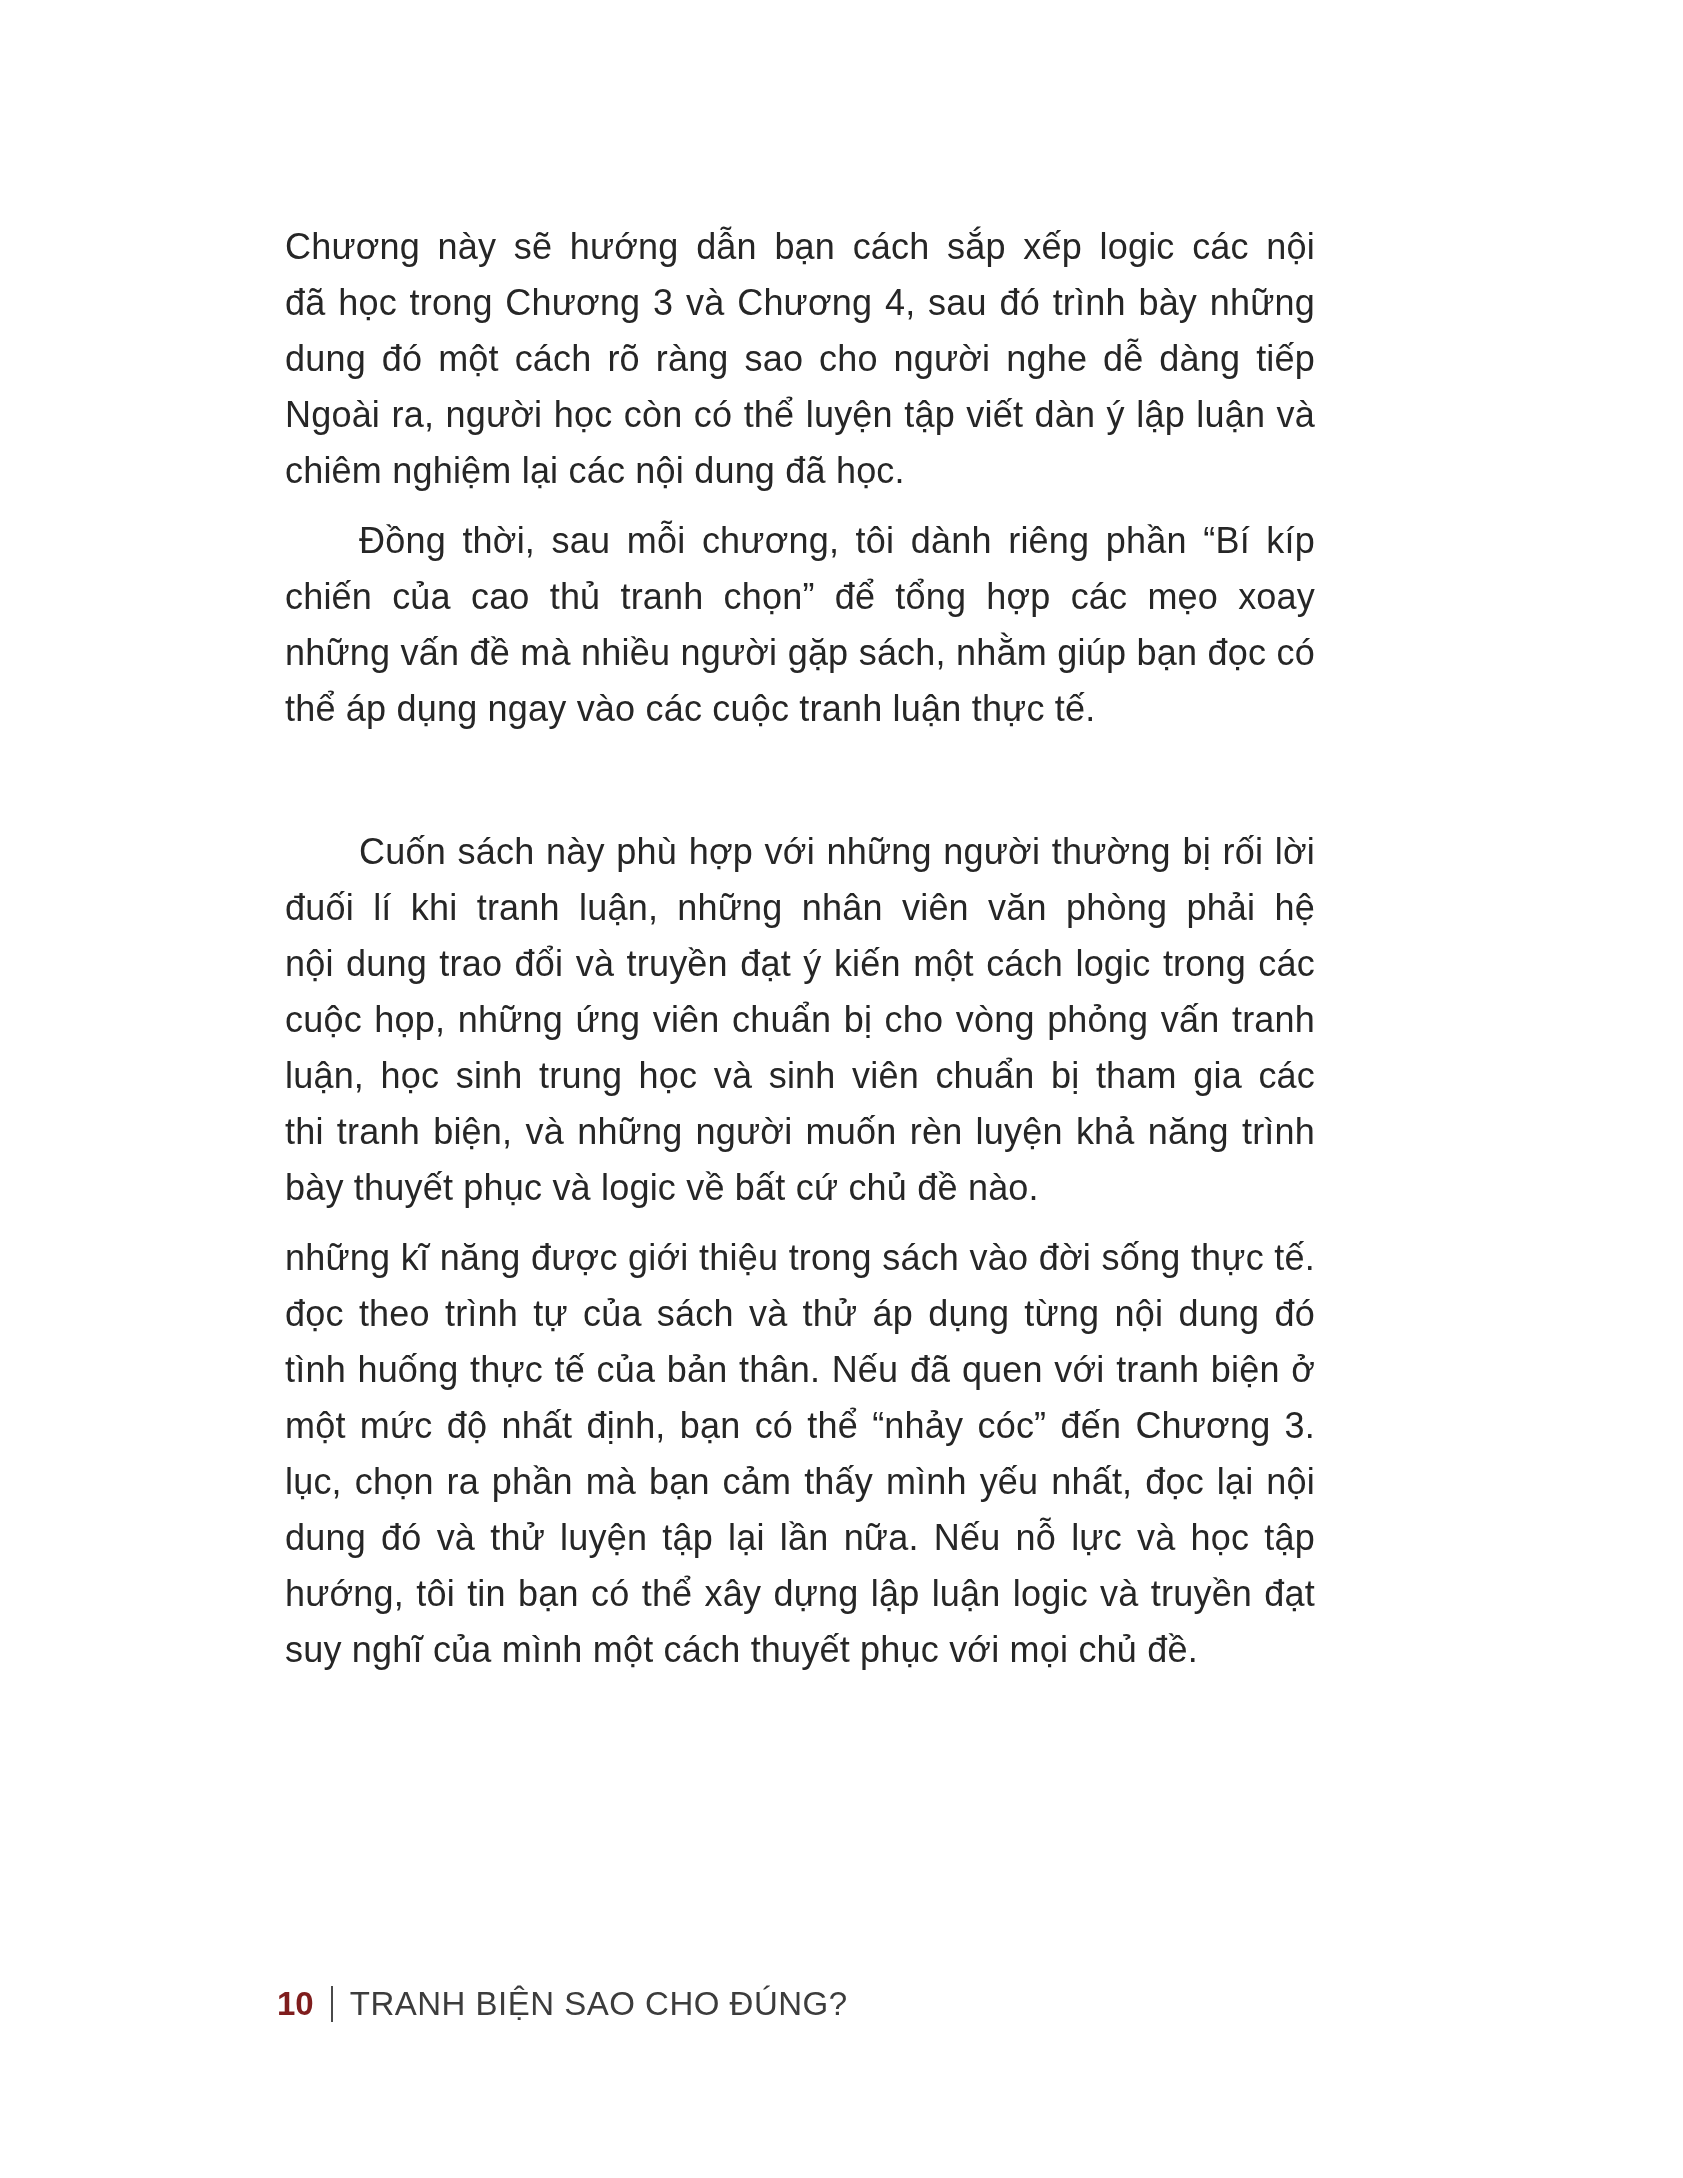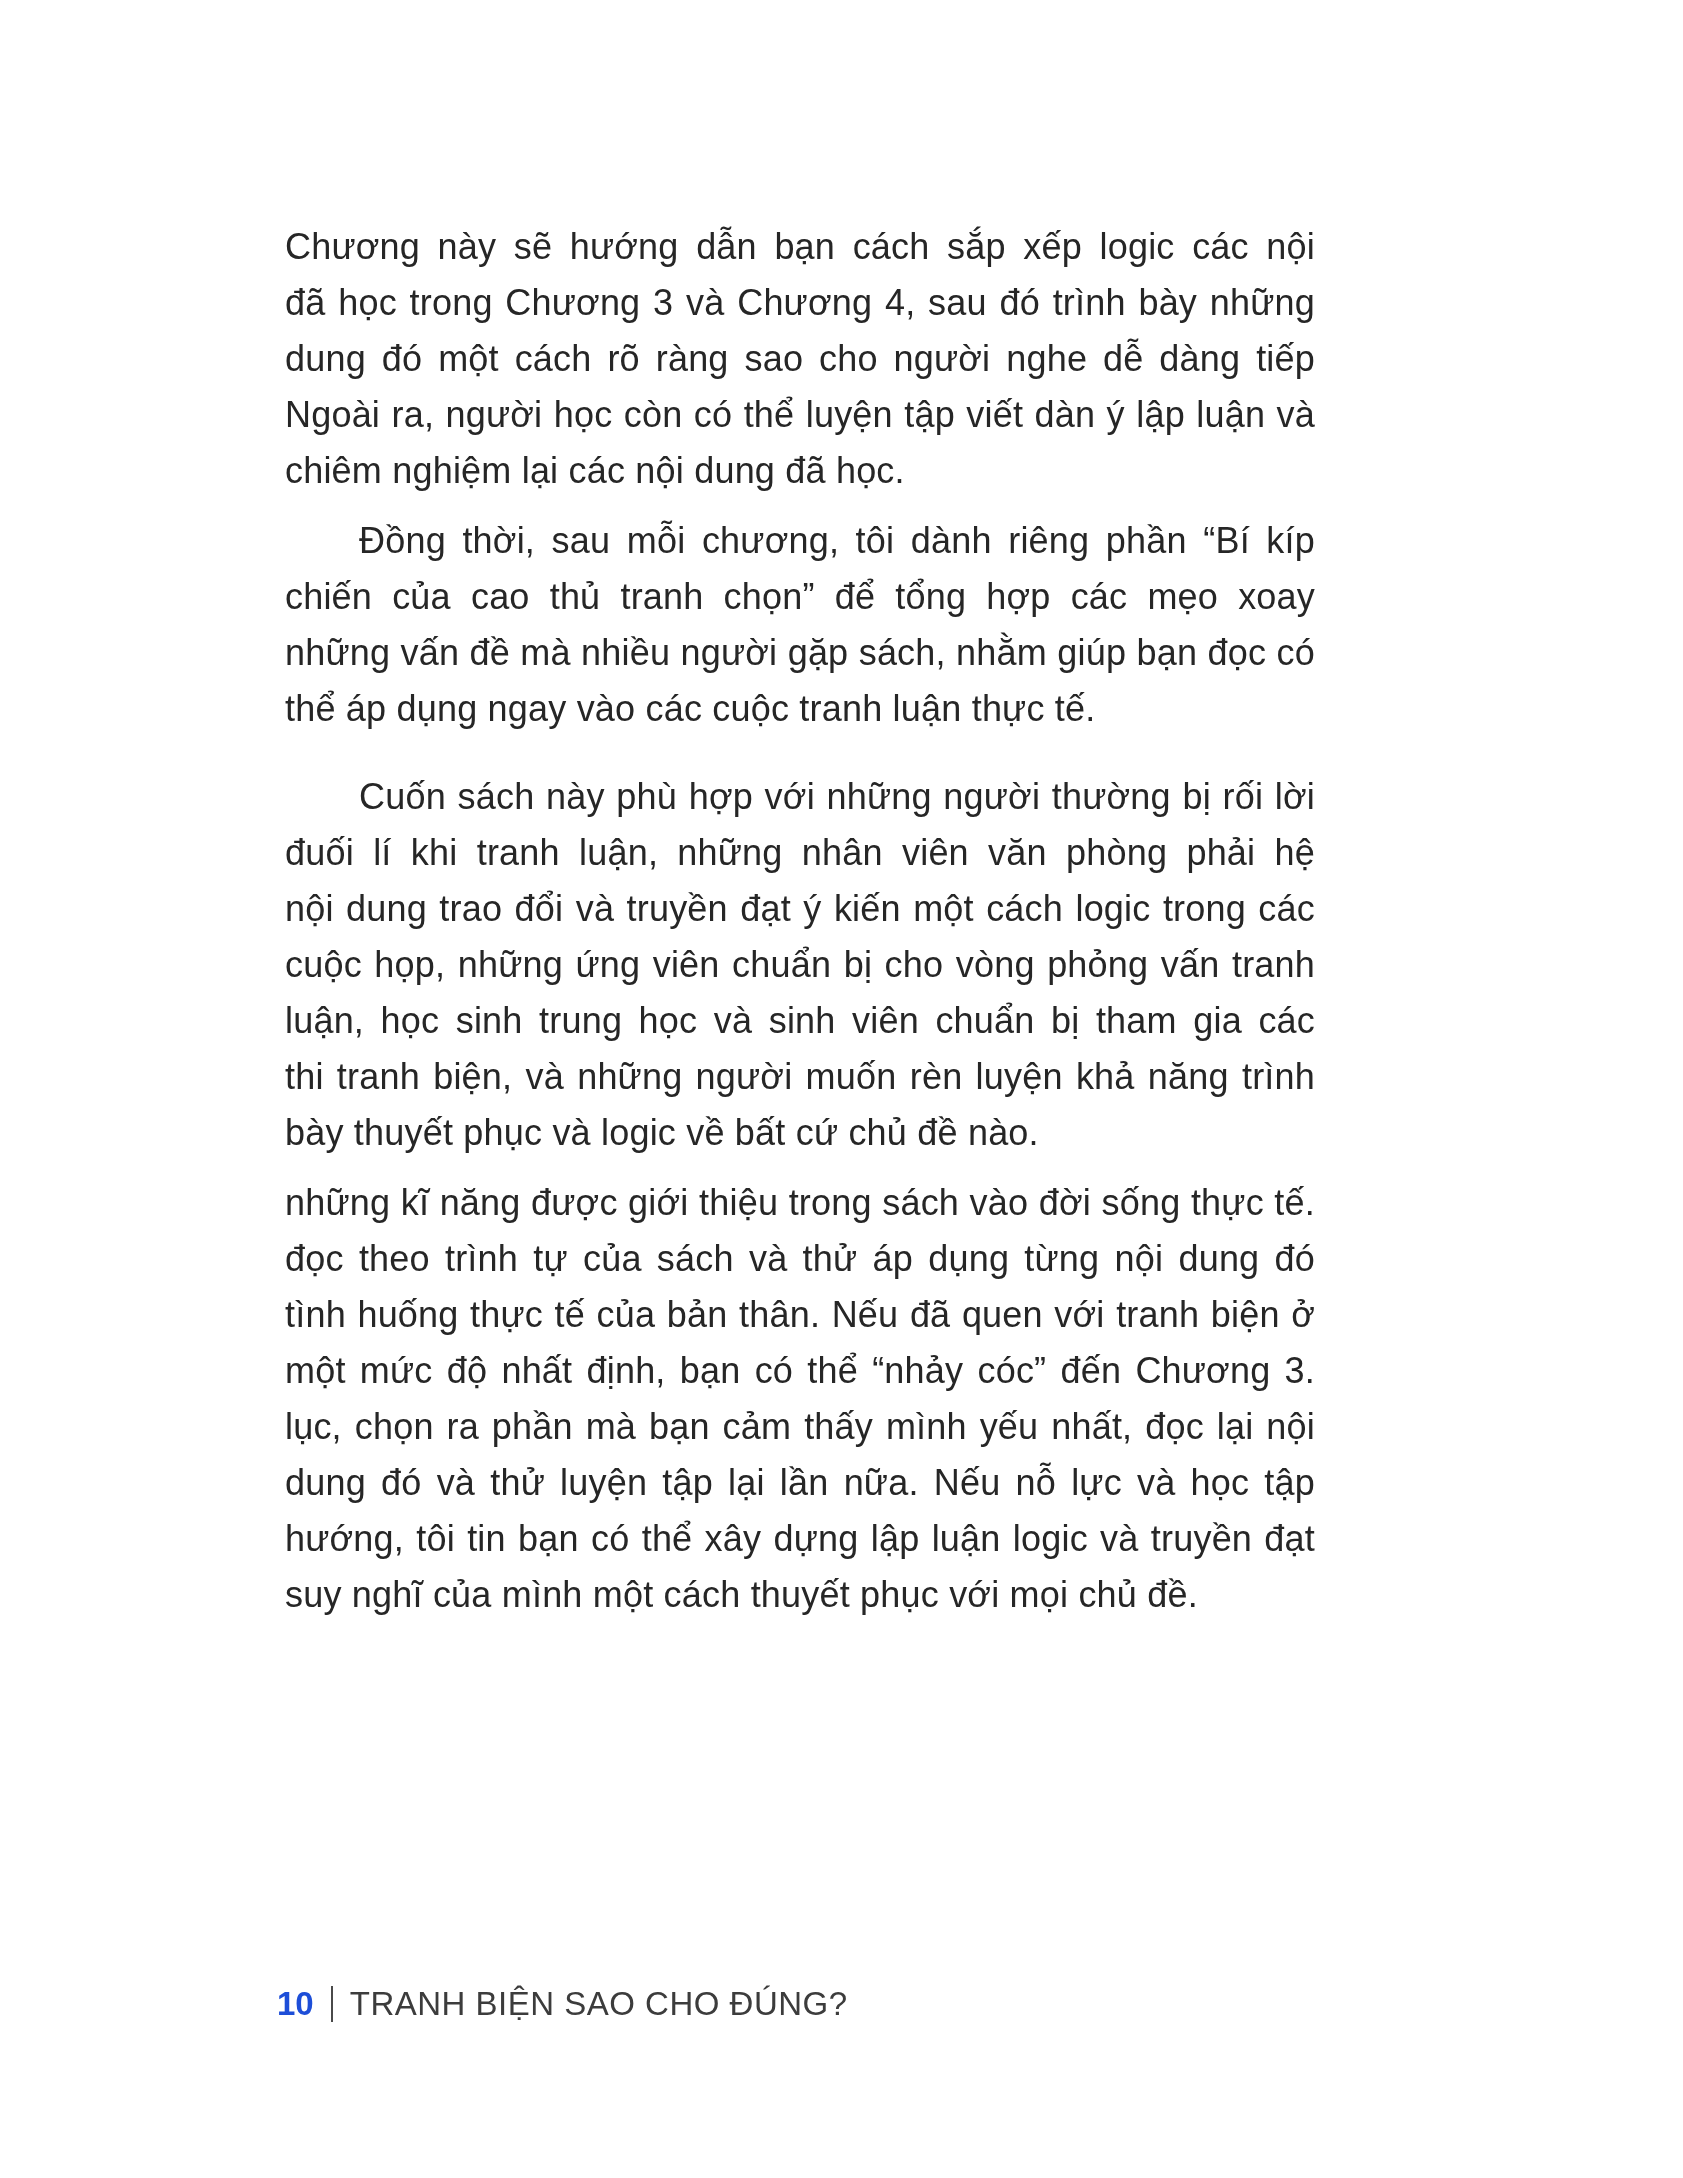--- a/index.html
+++ b/index.html
@@ -18,21 +18,21 @@
     top: 219px;
     width: 1030px;
     font-size: 36px;
     line-height: 56px;
     letter-spacing: 0.2px;
     color: #262626;
     font-weight: 400;
   }
   .para { margin: 0; }
   .para.gap-small { margin-top: 14px; }
-  .para.gap-section { margin-top: 32px; }
+  .para.gap-section { margin-top: 87px; }
   .line {
     text-align: justify;
     text-align-last: justify;
     height: 56px;
     overflow: hidden;
   }
   .line.last {
     text-align-last: left;
   }
   .para.indented .line.first {
@@ -43,21 +43,21 @@
     left: 277px;
     top: 1984px;
     display: flex;
     align-items: center;
     font-size: 33px;
     line-height: 40px;
     color: #3a3a3a;
   }
   .page-num {
     font-weight: 700;
-    color: #1d4ed8;
+    color: #7f1d1d;
   }
   .footer-divider {
     width: 0;
     height: 36px;
     border-left: 2px solid #4a4a4a;
     margin: 0 17px;
   }
   .book-title {
     letter-spacing: 0.5px;
     color: #3c3c3c;

